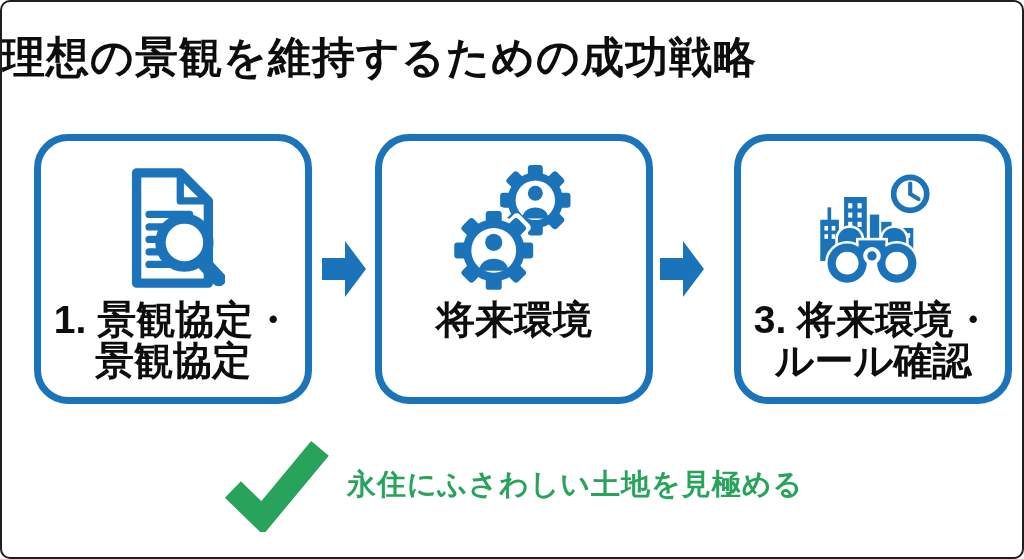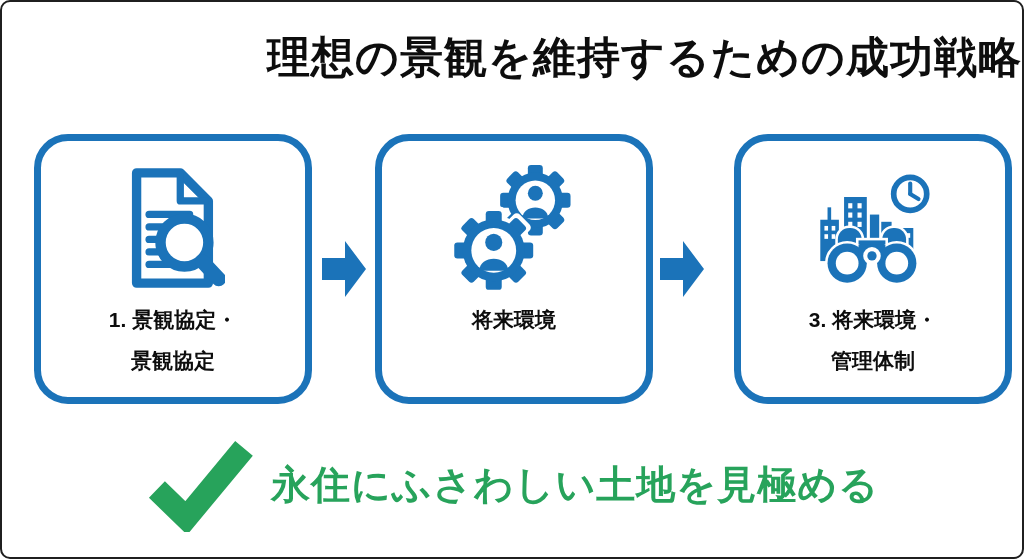--- a/index.html
+++ b/index.html
@@ -19,21 +19,21 @@
     position:relative;
     width:1024px;height:559px;
     background:var(--background);
     border:2px solid var(--frame-border);
     border-radius:10px;
     overflow:hidden;
   }
   .title{
     position:absolute;
     top:27px;left:0;right:0;
-    text-align:right;
+    text-align:left;
     font-size:43px;
     font-weight:900;
     letter-spacing:1px;
     color:var(--text-black);
   }
   .step{
     position:absolute;
     top:132px;
     width:278px;height:270px;
     border:7px solid var(--accent-blue);
@@ -49,21 +49,21 @@
   .icon-wrap{
     margin-top:20px;
     height:134px;
     display:flex;
     align-items:center;
     justify-content:center;
   }
   .step-label{
     margin-top:4px;
     text-align:center;
-    font-size:21px;
+    font-size:39px;
     font-weight:800;
     line-height:41px;
     color:var(--text-black);
     white-space:nowrap;
   }
   .arrow{
     position:absolute;
     top:239px;
     width:44px;height:56px;
   }
@@ -71,21 +71,21 @@
   .arrow-2{left:658px;}
   .conclusion{
     position:absolute;
     top:436px;left:0;right:0;
     display:flex;
     justify-content:center;
     align-items:center;
     gap:16px;
   }
   .conclusion-text{
-    font-size:39px;
+    font-size:29px;
     font-weight:900;
     letter-spacing:1px;
     color:var(--success-green);
     white-space:nowrap;
   }
   svg{display:block;}
   .blue{fill:var(--accent-blue);}
   .white{fill:#ffffff;}
 </style>
 </head>
@@ -215,21 +215,21 @@
           <rect x="46" y="76" width="26" height="14" class="blue"></rect>
           <circle cx="35" cy="94" r="11" class="white"></circle>
           <circle cx="83" cy="94" r="11" class="white"></circle>
           <circle cx="59" cy="87" r="8.5" class="white"></circle>
           <circle cx="59" cy="87" r="4.5" class="blue"></circle>
         </g>
       </svg>
     </div>
     <div class="step-label">
       <div>3. 将来環境・</div>
-      <div>管理体制</div>
+      <div>ルール確認</div>
     </div>
   </div>
 
   <div class="conclusion">
     <svg width="110" height="94" viewBox="0 0 120 100">      
         <path d="M13,55 L45,86 L108,10" fill="none" stroke="var(--success-green)" stroke-width="25"></path>
     </svg>
     <span class="conclusion-text">永住にふさわしい土地を見極める</span>
   </div>
 

